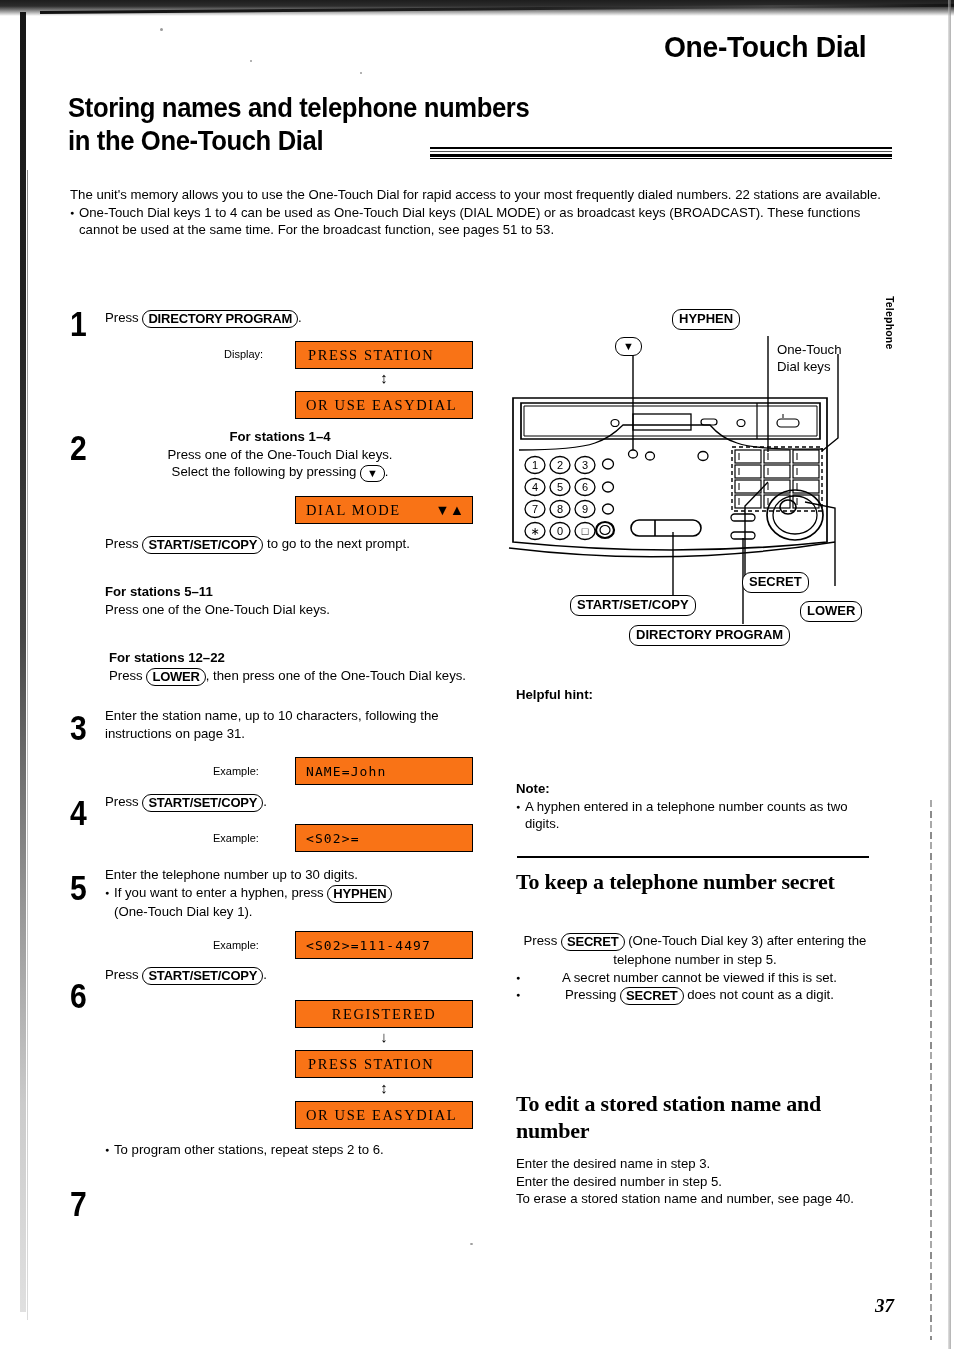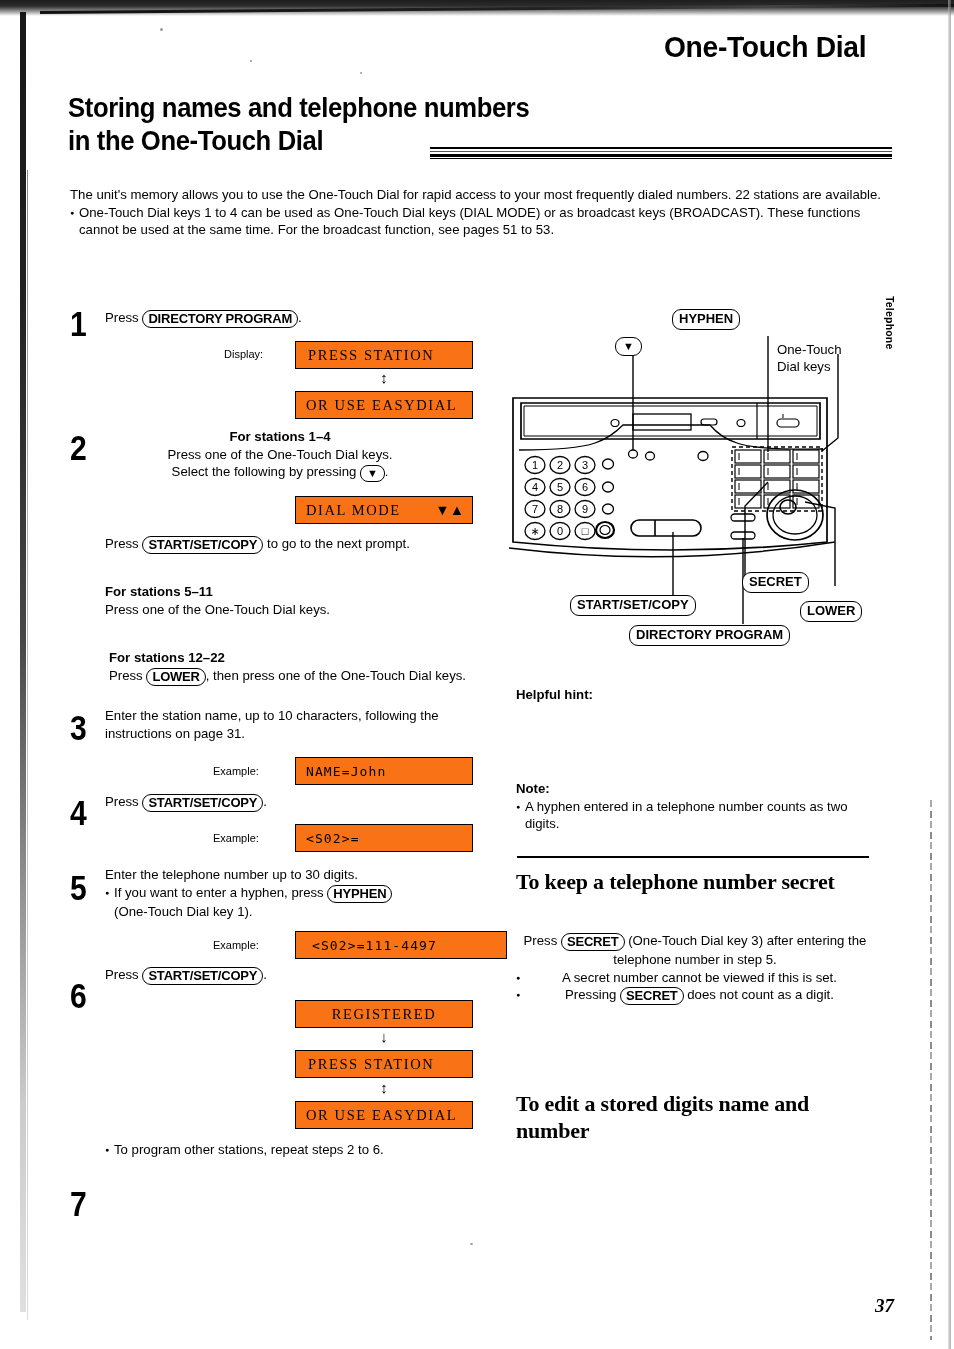--- a/index.html
+++ b/index.html
@@ -237,21 +237,21 @@
   <div class="blk" style="left:105px; top:866px; width:360px;">
     <span>Enter the telephone number up to 30 digits.</span>
     <div class="bullet" style="padding-left:9px;">
       <span>If you want to enter a hyphen, press</span>
       <span class="key">HYPHEN</span><br>
       <span>(One-Touch Dial key 1).</span>
     </div>
   </div>
 
   <div class="lcd-label" style="left:213px; top:931px;">Example:</div>
-  <div class="lcd mono" style="left:295px; top:931px; width:212px; padding-left:16px;">&lt;S02&gt;=111-4497</div>
+  <div class="lcd mono" style="left:295px; top:931px; width:178px; padding-left:10px;">&lt;S02&gt;=111-4497</div>
 
   <div class="stepnum" style="left:70px; top:978px;">6</div>
   <div class="blk" style="left:105px; top:966px; width:330px;">
     <span>Press</span>
     <span class="key">START/SET/COPY</span><span>.</span>
   </div>
 
   <div class="lcd" style="left:295px; top:1000px; width:178px; justify-content:center;">REGISTERED</div>
   <div class="flowarrow" style="left:295px; top:1030px; width:178px;">↓</div>
   <div class="lcd" style="left:295px; top:1050px; width:178px; padding-left:12px;">PRESS STATION</div>
@@ -421,20 +421,25 @@
     <span>(One-Touch Dial key 3) after entering the telephone number in step 5.</span>
     <div class="bullet">A secret number cannot be viewed if this is set.</div>
     <div class="bullet">
       <span>Pressing</span>
       <span class="key">SECRET</span>
       <span>does not count as a digit.</span>
     </div>
   </div>
 
   <div class="serif-h" style="left:516px; top:1090px; width:360px;">
-    <span>To edit a stored digits name</span>
+    <span>To edit a stored station name</span>
     <span>and number</span>
   </div>
 
+  <div class="rc" style="left:516px; top:1155px; width:348px;">
+    <div>Enter the desired name in step 3.</div>
+    <div>Enter the desired number in step 5.</div>
+    <div>To erase a stored station name and number, see page 40.</div>
+  </div>
 
   <div class="pagenum">37</div>
 
 </div>
 
 </body></html>

